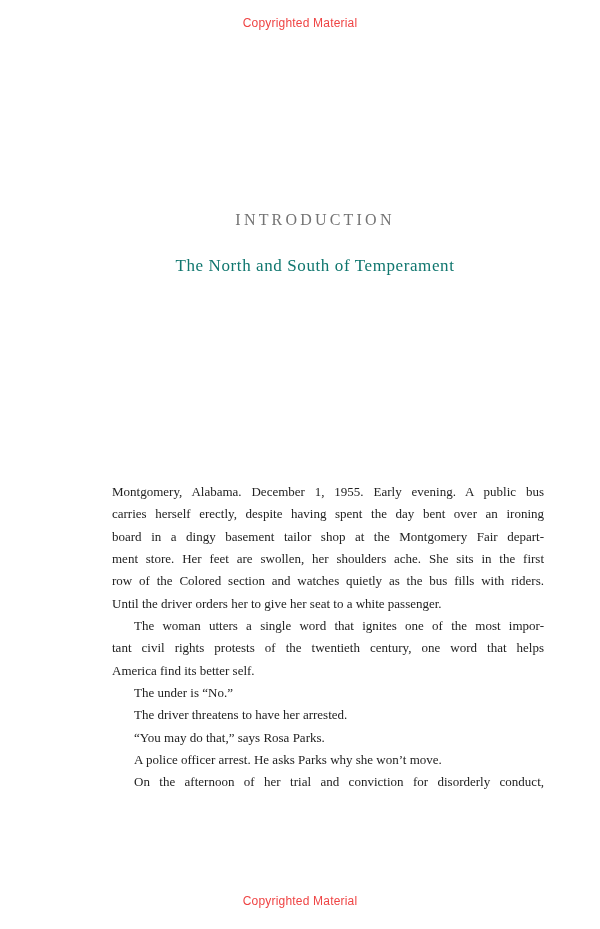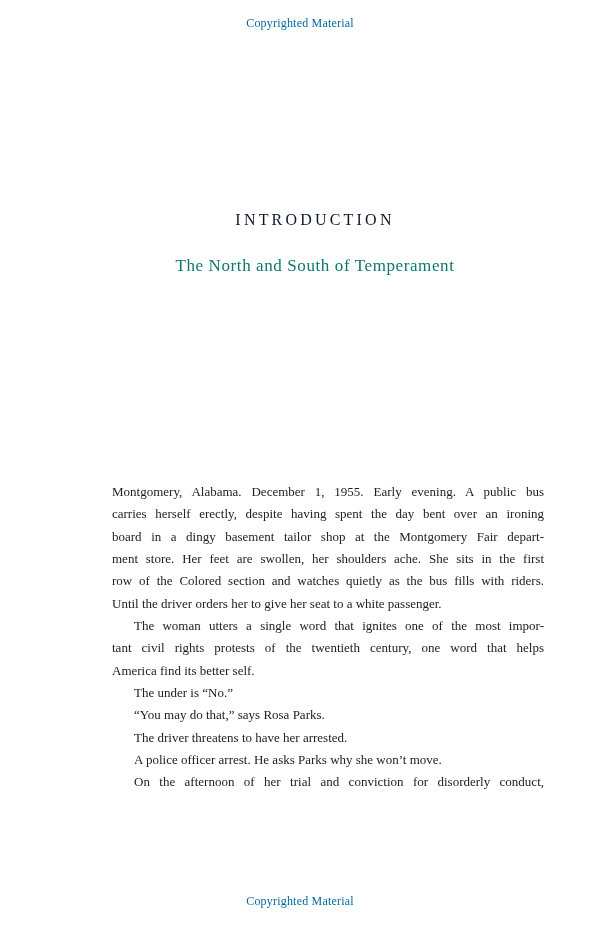--- a/index.html
+++ b/index.html
@@ -11,38 +11,38 @@
     background: #ffffff;
     font-family: "Liberation Serif", serif;
     color: #242424;
     overflow: hidden;
   }
   .copyright {
     position: absolute;
     left: 0;
     width: 100%;
     text-align: center;
-    font-family: Liberation Serif, serif;
+    font-family: Liberation Sans, sans-serif;
     font-size: 12px;
-    color: #0369a1;
+    color: #ef4444;
     letter-spacing: 0.2px;
   }
   .copyright.top { top: 16px; }
   .copyright.bottom { top: 894px; }
   .head-block {
     position: absolute;
     left: 86px;
     width: 458px;
     text-align: center;
   }
   .chapter-title {
     top: 211px;
     font-size: 16px;
     letter-spacing: 3.2px;
-    color: #0f172a;
+    color: #737373;
   }
   .chapter-subtitle {
     top: 256px;
     font-size: 17px;
     letter-spacing: 0.6px;
     color: #0f766e;
   }
   .body-text {
     position: absolute;
     top: 481px;
@@ -78,21 +78,21 @@
     <div class="line">Montgomery, Alabama. December 1, 1955. Early evening. A public bus</div>
     <div class="line">carries herself erectly, despite having spent the day bent over an ironing</div>
     <div class="line">board in a dingy basement tailor shop at the Montgomery Fair depart-</div>
     <div class="line">ment store. Her feet are swollen, her shoulders ache. She sits in the first</div>
     <div class="line">row of the Colored section and watches quietly as the bus fills with riders.</div>
     <div class="line end">Until the driver orders her to give her seat to a white passenger.</div>
     <div class="line indent">The woman utters a single word that ignites one of the most impor-</div>
     <div class="line">tant civil rights protests of the twentieth century, one word that helps</div>
     <div class="line end">America find its better self.</div>
     <div class="line indent end">The under is “No.”</div>
+    <div class="line indent end">The driver threatens to have her arrested.</div>
     <div class="line indent end">“You may do that,” says Rosa Parks.</div>
-    <div class="line indent end">The driver threatens to have her arrested.</div>
     <div class="line indent end">A police officer arrest. He asks Parks why she won’t move.</div>
     <div class="line indent">On the afternoon of her trial and conviction for disorderly conduct,</div>
   </div>
 
   <div class="copyright bottom">Copyrighted Material</div>
 
 </div>
 
 </body></html>

